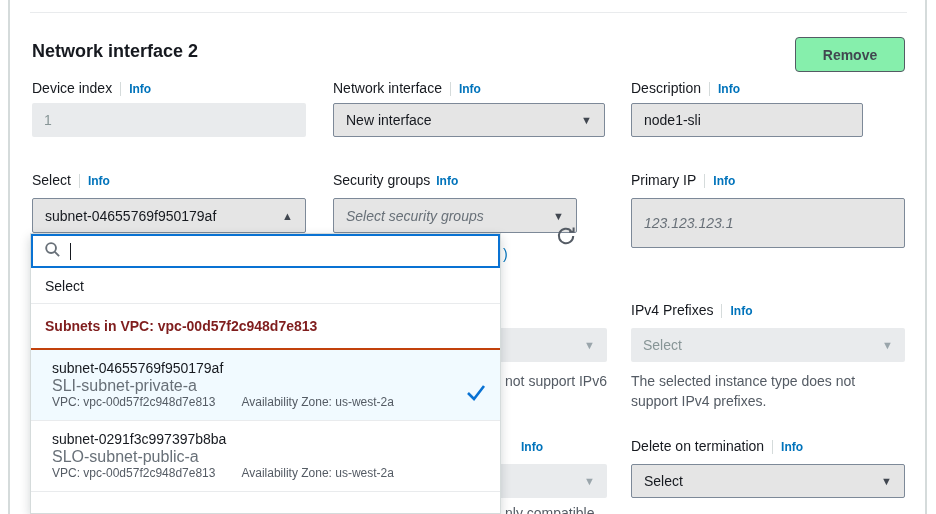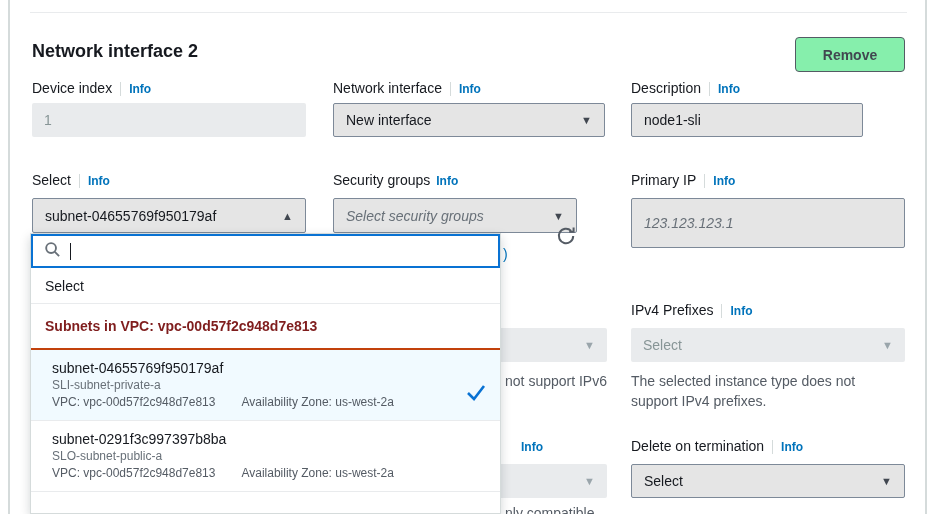--- a/index.html
+++ b/index.html
@@ -41,21 +41,21 @@
   .dd-search {
     height:34px; border:2px solid #0972d3; background:#fff;
     display:flex; align-items:center; padding:0 11px; gap:9px;
   }
   .dd-cursor { width:1px; height:17px; background:#16191f; }
   .dd-option-simple { height:36px; display:flex; align-items:center; padding:0 14px; border-bottom:1px solid #e9ebed; cursor:pointer; }
   .dd-group-header { height:46px; display:flex; align-items:center; padding:0 14px; border-bottom:2px solid #c2410c; font-weight:bold; color:#7f1d1d; }
   .dd-option { position:relative; padding:9px 40px 9px 21px; border-bottom:1px solid #e9ebed; cursor:pointer; }
   .dd-option.selected { background:#f1faff; }
   .dd-opt-id { font-size:14px; color:#16191f; line-height:18px; }
-  .dd-opt-name { font-size:12px; color:#687078; line-height:17px; }
+  .dd-opt-name { font-size:16px; color:#687078; line-height:17px; }
   .dd-opt-meta { font-size:12px; color:#545b64; line-height:17px; display:flex; gap:26px; }
   .dd-check { position:absolute; right:13px; top:33px; }
 </style>
 </head>
 <body>
 
 <div class="vline" style="left:8px"></div>
 <div class="vline" style="left:925px"></div>
 <div class="top-divider"></div>
 

